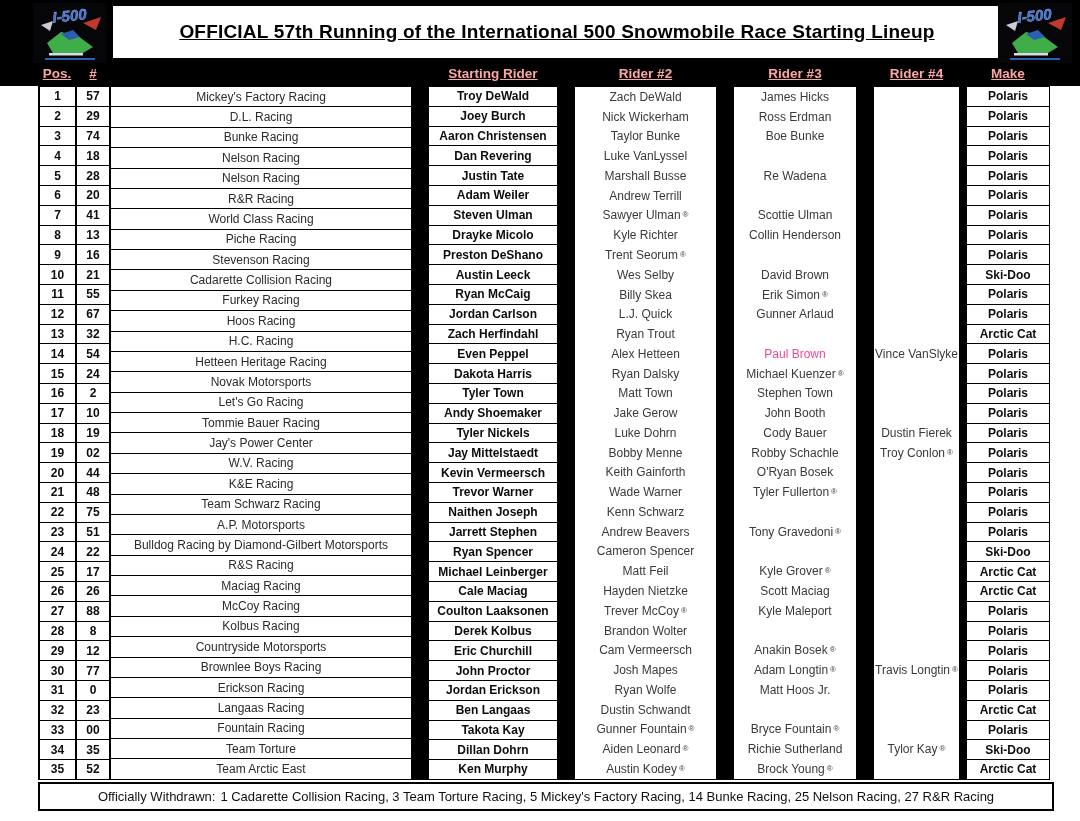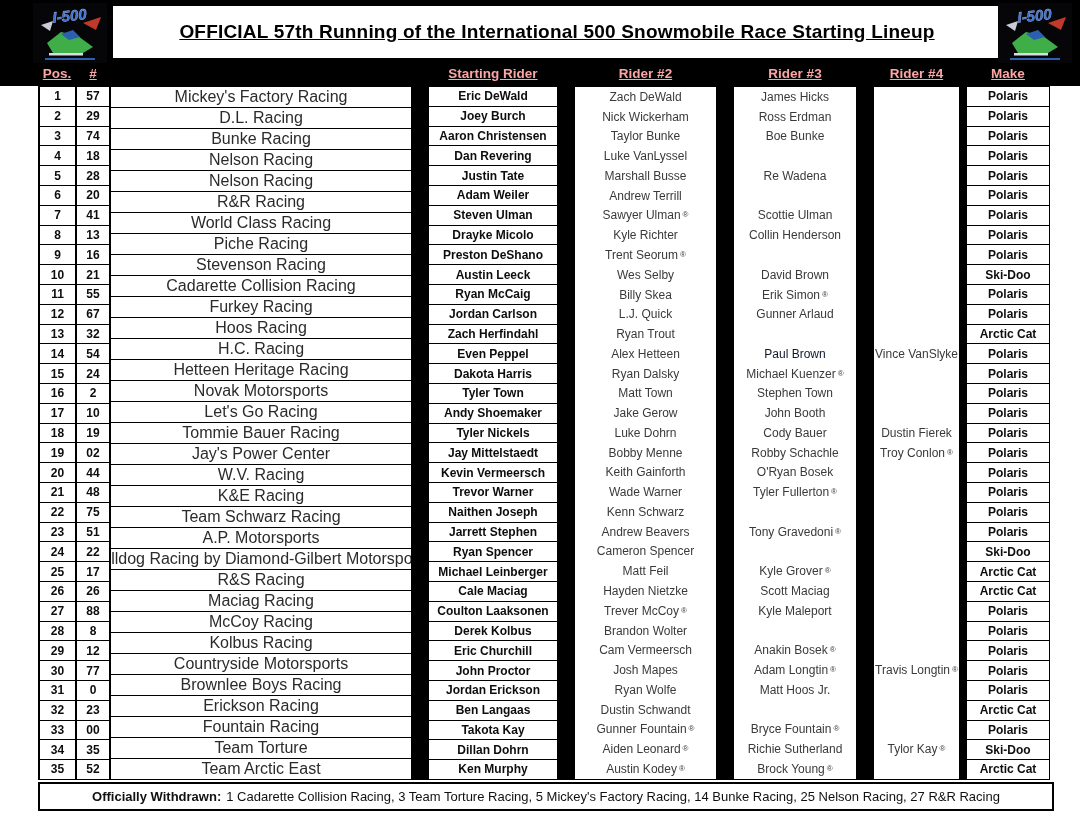--- a/index.html
+++ b/index.html
@@ -40,30 +40,30 @@
   .cells-col{display:flex;flex-direction:column;background:#fff;border:1px solid #000;}
   .cells-col.thickL{border-left:2px solid #000;}
   .cell{
     flex:1;display:flex;align-items:center;justify-content:center;
     font-size:12px;line-height:1;border-bottom:1px solid #000;
     white-space:nowrap;overflow:hidden;padding:0 2px;color:#2b2b2b;
   }
   .cell:last-child{border-bottom:none;}
   .plain-col .cell{border-bottom:none;color:#3a3a3a;}
   .bold .cell{font-weight:bold;color:#0d0d0d;}
-  .team-col .cell{font-size:16px;}
+  .team-col .cell{font-size:12px;}
   sup.rk{font-size:8px;line-height:0;margin-left:2px;}
   
   .footer{
     position:absolute;left:38px;top:782px;width:1012px;height:25px;
     border:2px solid #000;background:#fff;
     display:flex;align-items:center;justify-content:center;
     font-size:13px;white-space:nowrap;
   }
-  .footer .lbl{font-weight:bold;margin-right:5px;}
+  .footer .lbl{font-weight:normal;margin-right:5px;}
 </style>
 </head>
 <body>
 
 <div class="page">
 
   <div class="top-band">
 
     <svg class="logo logo-left" viewBox="0 0 74 60">
       <rect x="0" y="0" width="74" height="60" fill="#060608"></rect>
@@ -201,27 +201,28 @@
         <div class="cell">Team Schwarz Racing</div>
         <div class="cell">A.P. Motorsports</div>
         <div class="cell">Bulldog Racing by Diamond-Gilbert Motorsports</div>
         <div class="cell">R&amp;S Racing</div>
         <div class="cell">Maciag Racing</div>
         <div class="cell">McCoy Racing</div>
         <div class="cell">Kolbus Racing</div>
         <div class="cell">Countryside Motorsports</div>
         <div class="cell">Brownlee Boys Racing</div>
         <div class="cell">Erickson Racing</div>
+        <div class="cell">Langaas Racing</div>
         <div class="cell">Fountain Racing</div>
         <div class="cell">Team Torture</div>
         <div class="cell">Team Arctic East</div>
       </div>
     <div class="gap-strip"></div>
     <div class="cells-col bold" id="col-starting">
-        <div class="cell">Eric DeWald</div>
+        <div class="cell">Troy DeWald</div>
         <div class="cell">Joey Burch</div>
         <div class="cell">Aaron Christensen</div>
         <div class="cell">Dan Revering</div>
         <div class="cell">Justin Tate</div>
         <div class="cell">Adam Weiler</div>
         <div class="cell">Steven Ulman</div>
         <div class="cell">Drayke Micolo</div>
         <div class="cell">Preston DeShano</div>
         <div class="cell">Austin Leeck</div>
         <div class="cell">Ryan McCaig</div>
@@ -296,21 +297,21 @@
         <div class="cell"></div>
         <div class="cell">Re Wadena</div>
         <div class="cell"></div>
         <div class="cell">Scottie Ulman</div>
         <div class="cell">Collin Henderson</div>
         <div class="cell"></div>
         <div class="cell">David Brown</div>
         <div class="cell">Erik Simon <sup class="rk">®</sup></div>
         <div class="cell">Gunner Arlaud</div>
         <div class="cell"></div>
-        <div class="cell" style="color: #0f172a;">Paul Brown</div>
+        <div class="cell" style="color: #ec4899;">Paul Brown</div>
         <div class="cell">Michael Kuenzer <sup class="rk">®</sup></div>
         <div class="cell">Stephen Town</div>
         <div class="cell">John Booth</div>
         <div class="cell">Cody Bauer</div>
         <div class="cell">Robby Schachle</div>
         <div class="cell">O'Ryan Bosek</div>
         <div class="cell">Tyler Fullerton <sup class="rk">®</sup></div>
         <div class="cell"></div>
         <div class="cell">Tony Gravedoni <sup class="rk">®</sup></div>
         <div class="cell"></div>

